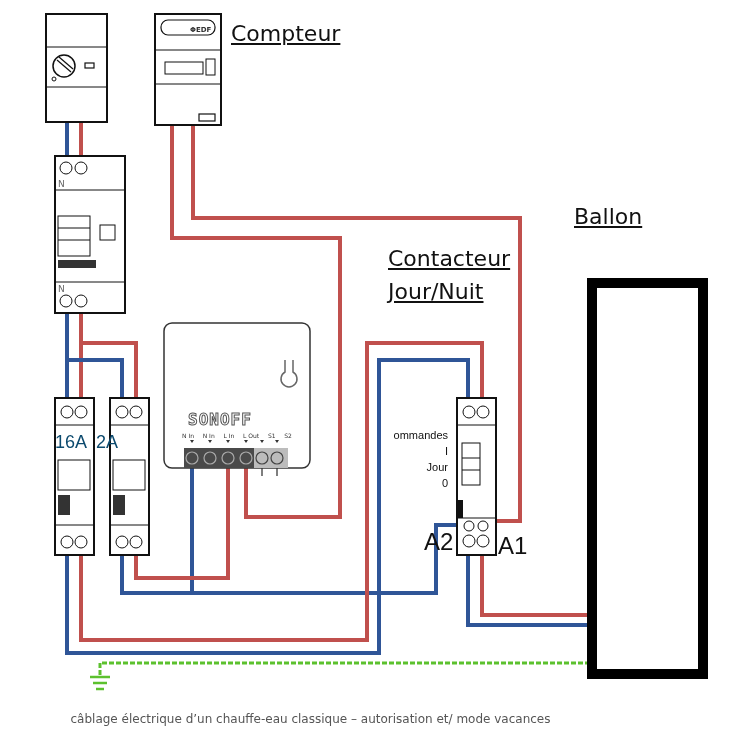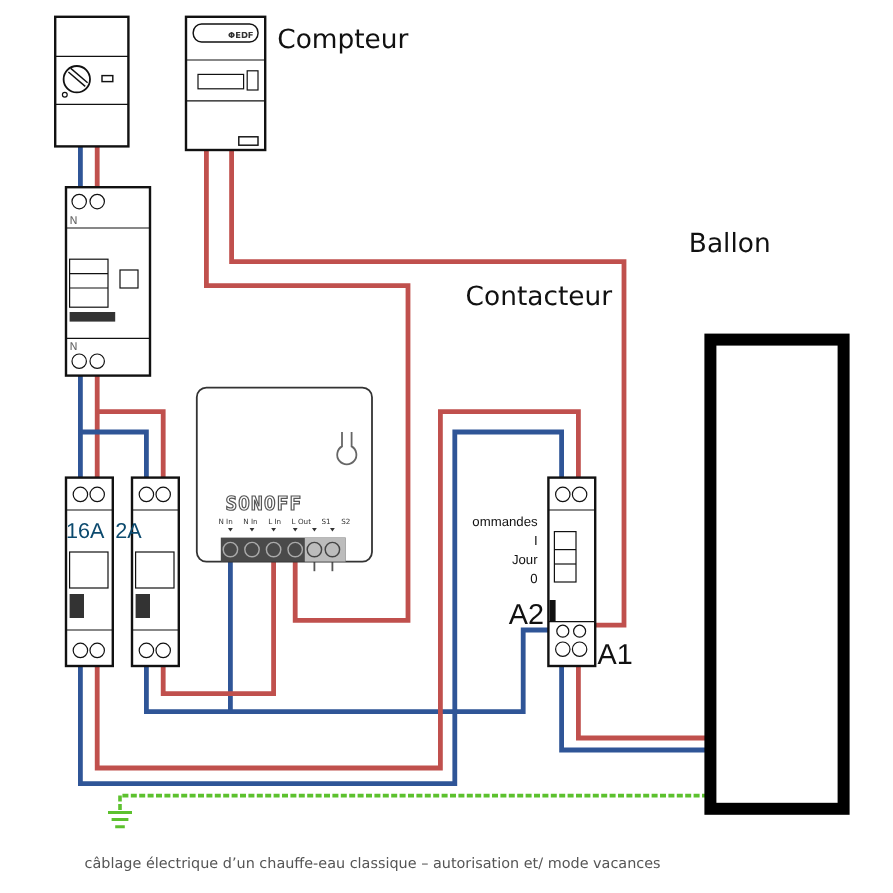--- a/index.html
+++ b/index.html
@@ -1,19 +1,19 @@
 <!DOCTYPE html>
 <html><head>
 <meta charset="utf-8">
 <style>
   html, body { margin:0; padding:0; background:#ffffff; }
   body { width:744px; height:744px; position:relative; overflow:hidden; font-family:"DejaVu Sans", sans-serif; }
   svg#diagram { position:absolute; left:0; top:0; }
   .lbl { position:absolute; color:#111; white-space:nowrap; font-family:"DejaVu Sans", sans-serif; }
-  .lbl-big { font-size:22px; line-height:33px; }
+  .lbl-big { font-size:22px; line-height:33px;text-decoration:underline; }
   .lbl-ab { font-family:"Liberation Sans", sans-serif; font-size:24px; }
   .lbl-small { font-family:"Liberation Sans", sans-serif; font-size:11px; text-align:right; line-height:16px; }
   .caption { position:absolute; left:0; width:621px; top:712px; text-align:center; font-size:12px; color:#555; font-family:"DejaVu Sans", sans-serif; }
   .rating { position:absolute; color:#0c4a6e; font-family:"Liberation Sans", sans-serif; font-size:18px; }
   .brand { position:absolute; font-family:"DejaVu Sans Mono", monospace; font-size:16px; letter-spacing:1px; color:#fff; -webkit-text-stroke:1px #555; font-weight:bold; }
 </style>
 </head>
 <body>
 
 <svg id="diagram" width="744" height="744" viewBox="0 0 744 744">
@@ -158,34 +158,35 @@
     <circle cx="469" cy="541" r="6" stroke-width="1"></circle>
       <circle cx="483" cy="541" r="6" stroke-width="1"></circle>
   </g>
 
   <rect x="592" y="283" width="111" height="391" fill="#fff" stroke="#000" stroke-width="10"></rect>
 </svg>
 
 <div class="lbl lbl-big" style="left:231px;top:17px;">
   <div>Compteur</div>
 </div>
-<div class="lbl lbl-big" style="left:388px;top:231px;">
+<div class="lbl lbl-big" style="left:388px;top:242px;">
   <div>Contacteur</div>
-</div>
-<div class="lbl lbl-big" style="left:574px;top:187px;">
+  <div>Jour/Nuit</div>
+</div>
+<div class="lbl lbl-big" style="left:574px;top:200px;">
   <div>Ballon</div>
 </div>
 
 <div class="lbl lbl-small" style="left:376px;top:427px;width:72px;">
   <div>ommandes</div>
   <div>I</div>
   <div>Jour</div>
   <div>0</div>
 </div>
-<div class="lbl lbl-ab" style="left:424px;top:499px;">A2</div>
+<div class="lbl lbl-ab" style="left:424px;top:528px;">A2</div>
 <div class="lbl lbl-ab" style="left:498px;top:532px;">A1</div>
 
 <div class="rating" style="left:55px;top:432px;">16A</div>
 <div class="rating" style="left:96px;top:432px;">2A</div>
 
 <div class="brand" style="left:188px;top:366px;margin-top:44px;">SONOFF</div>
 
 <div style="position:absolute;left:182px;top:432px;width:110px;display:flex;justify-content:space-between;font-size:6px;color:#333;font-family:'DejaVu Sans',sans-serif;">
   <span>N In</span>
   <span>N In</span>

